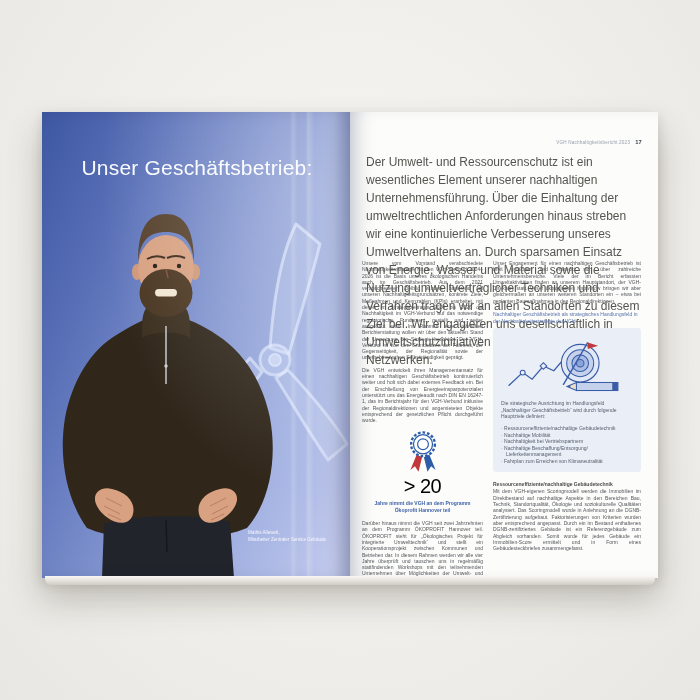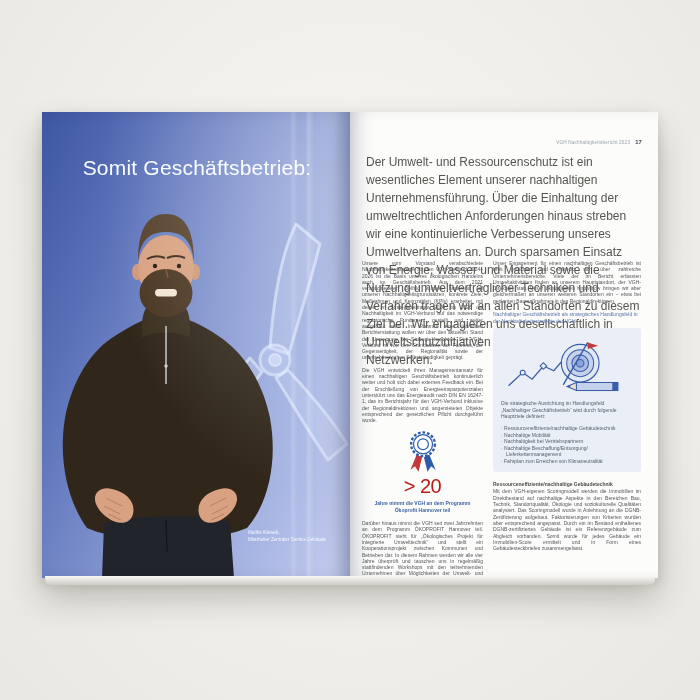--- a/index.html
+++ b/index.html
@@ -32,21 +32,21 @@
     box-shadow:inset 16px 0 20px -12px rgba(40,48,85,.30);}
   .meta{position:absolute;top:27px;right:16px;font-size:4.6px;color:#99a0ae;letter-spacing:.2px;}
   .meta .pagenum{font-size:5.8px;font-weight:bold;color:#3e4450;margin-left:5px;}
   .intro{position:absolute;top:41px;left:16px;right:17px;
     font-size:12px;line-height:1.5;color:#55554f;}
   .cols{position:absolute;top:148px;left:12px;right:17px;bottom:10px;display:flex;gap:10px;}
   .col{flex:1;font-size:5px;line-height:1.26;color:#54565c;text-align:justify;}
   .col p{margin:0 0 6px 0;}
   .stat{text-align:center;margin:6px 0 7px 0;}
   .stat svg{display:block;margin:0 auto 3px auto;}
-  .stat-value{font-size:20px;line-height:1.05;color:#b91c1c;letter-spacing:-.5px;}
+  .stat-value{font-size:20px;line-height:1.05;color:#000000;letter-spacing:-.5px;}
   .stat-label{margin:2.5px auto 0 auto;width:96px;font-size:5px;line-height:1.32;
     color:#3f63a9;font-weight:bold;text-align:center;}
   .fig-caption{color:#5a74ad;font-size:5px;line-height:1.32;margin:7px 0 4px 0;text-align:left;}
   .info-box{background:#e9eef7;border-radius:3px;padding:7px 8px 8px 8px;text-align:left;color:#59606e;}
   .info-box svg.illus{display:block;margin:2px auto 5px auto;}
   .box-intro{margin:0 0 4px 0;}
   .box-bullets{list-style:none;margin:0;padding:0;}
   .box-bullets li{padding-left:5px;text-indent:-5px;line-height:1.3;}
   .box-bullets li::before{content:"· ";}
   .subheading{margin:9px 0 1px 0;font-weight:bold;color:#4b4b46;font-size:5px;text-align:left;}
@@ -101,21 +101,21 @@
         <path d="M54,392 C50,382 58,374 70,377 C84,380 94,390 91,402 C88,414 74,412 66,406 C60,402 56,397 54,392 Z" fill="#d8a181"></path>
         <path d="M194,392 C198,382 190,374 178,377 C164,380 154,390 157,402 C160,414 174,412 182,406 C188,402 192,397 194,392 Z" fill="#d8a181"></path>
         <path d="M64,386 l16,8 M62,394 l16,8 M66,402 l13,6" stroke="rgba(150,95,65,0.5)" stroke-width="1" fill="none"></path>
         <path d="M184,386 l-16,8 M186,394 l-16,8 M182,402 l-13,6" stroke="rgba(150,95,65,0.5)" stroke-width="1" fill="none"></path>
       </svg>
 
       <div class="sheen"></div>
       <div class="spine-shade"></div>
 
       <div class="photo-title">
-        <div>Somit Geschäftsbetrieb:</div>
+        <div>Unser Geschäftsbetrieb:</div>
       </div>
 
       <div class="photo-caption">
         <div>Mathis Allewelt,</div>
         <div>Mitarbeiter Zentraler Service Gebäude</div>
       </div>
     </div>
 
     <div class="page page-right">
       <div class="meta">

